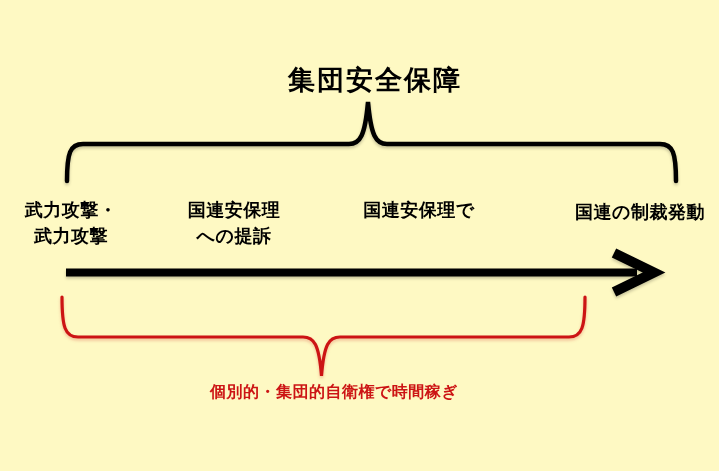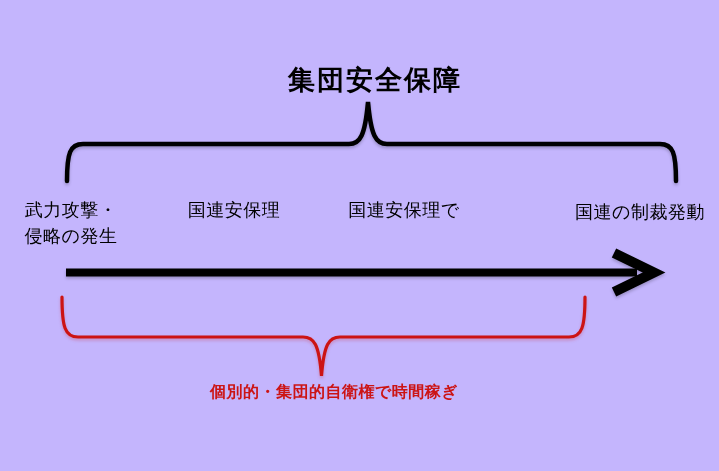--- a/index.html
+++ b/index.html
@@ -5,21 +5,21 @@
   html, body {
     margin: 0;
     padding: 0;
     background: #ffffff;
     font-family: "DejaVu Sans", sans-serif;
   }
   .canvas {
     position: relative;
     width: 719px;
     height: 471px;
-    background: #c4b5fd;
+    background: #fef9c3;
     overflow: hidden;
   }
   .diagram-svg {
     position: absolute;
     left: 0;
     top: 0;
     width: 719px;
     height: 471px;
   }
   .shadowed {
@@ -36,30 +36,30 @@
     text-align: center;
     font-size: 27px;
     font-weight: 700;
     letter-spacing: 2px;
     color: #000000;
     white-space: nowrap;
   }
   .step {
     position: absolute;
     font-size: 18px;
-    font-weight: 400;
+    font-weight: 700;
     line-height: 26px;
     color: #000000;
     text-align: center;
     letter-spacing: 0.5px;
     white-space: nowrap;
   }
   .step-1 { left: 0px;   top: 197px; width: 142px; }
   .step-2 { left: 163px; top: 197px; width: 142px; text-align: center; }
-  .step-3 { left: 328px; top: 197px; width: 152px; }
+  .step-3 { left: 343px; top: 197px; width: 152px; }
   .step-4 { left: 545px; top: 199px; width: 160px; text-align: right; }
   .annotation {
     position: absolute;
     left: 164px;
     top: 382px;
     width: 340px;
     text-align: center;
     font-size: 16px;
     font-weight: 700;
     letter-spacing: 0.5px;
@@ -92,25 +92,26 @@
              C 62 327 65 337 78 337
              L 303 337
              C 314 337 319 344 321.5 376
              C 324 344 329 337 340 337
              L 569 337
              C 582 337 585 327 585 297" fill="none" stroke="#cc1414" stroke-width="3.2" stroke-linecap="round"></path>
   </svg>
 
   <div class="step step-1">
     <div>武力攻撃・</div>
-    <div>侵略の発生</div>
+    <div>武力攻撃</div>
   </div>
 
   <div class="step step-2">
     <div>国連安保理</div>
+    <div>への提訴</div>
   </div>
 
   <div class="step step-3">
     <div>国連安保理で</div>
   </div>
 
   <div class="step step-4">
     <div>国連の制裁発動</div>
   </div>
 

